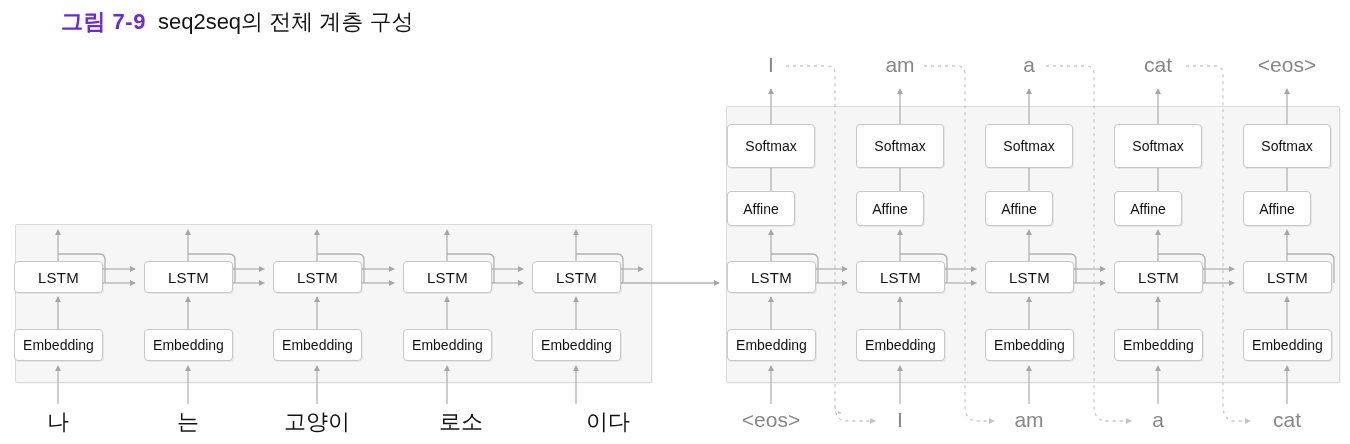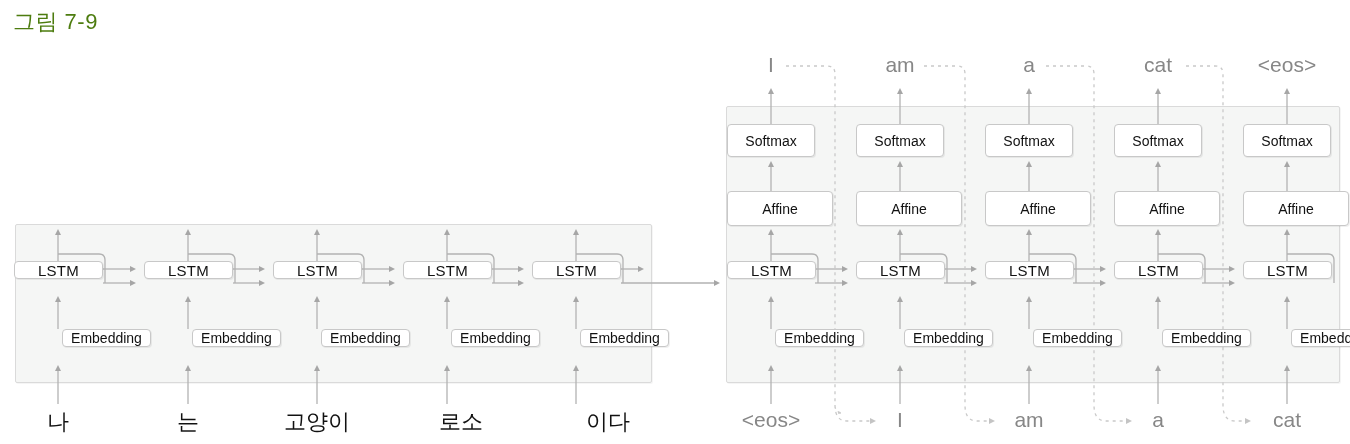--- a/index.html
+++ b/index.html
@@ -1,44 +1,45 @@
 <!DOCTYPE html>
 <html><head>
 <meta charset="utf-8">
 <style>
   html,body{margin:0;padding:0;background:#ffffff;}
   #figure{position:relative;width:1350px;height:444px;background:#ffffff;overflow:hidden;
           font-family:"Liberation Sans","DejaVu Sans",sans-serif;}
   #title{position:absolute;left:13px;top:7px;display:flex;gap:12px;align-items:baseline;}
-  #title .fig-label{font-size:22px;font-weight:normal;color:#4d7c0f;letter-spacing:0.5px;}
+  #title .fig-label{font-size:22px;font-weight:bold;color:#6d28d9;letter-spacing:0.5px;margin-left:48px;}
   #title .fig-text{font-size:22px;font-weight:500;color:#141414;}
   .panel{position:absolute;background:#f5f6f5;border:1px solid #dadada;border-radius:2px;
          box-shadow:1px 1px 0 rgba(0,0,0,0.04);}
   #encoder-panel{left:15px;top:224px;width:635px;height:157px;}
   #decoder-panel{left:726px;top:106px;width:612px;height:275px;}
   svg.wires{position:absolute;left:0;top:0;z-index:2;}
-  .box{position:absolute;width:89px;height:18px;background:#ffffff;border:1px solid #c8c8c8;
+  .box{position:absolute;width:89px;height:32px;background:#ffffff;border:1px solid #c8c8c8;
        border-radius:4px;box-sizing:border-box;z-index:3;display:flex;align-items:center;
        justify-content:center;font-size:14px;color:#111111;box-shadow:1px 1px 0 rgba(0,0,0,0.06);}
   .box.lstm{top:261px;font-size:15px;letter-spacing:0.3px;}
-  .box.emb{top:329px;margin-left:48px;}
-  .box.affine{top:191px;height:35px;width:106px;}
-  .box.softmax{top:124px;height:33px;width:88px;}
+  .box.emb{top:329px;}
+  .box.affine{top:191px;height:35px;width:68px;}
+  .box.softmax{top:124px;height:44px;width:88px;}
   .word{position:absolute;transform:translateX(-50%);z-index:3;white-space:nowrap;text-align:center;}
   .word.enc{top:407px;font-size:22px;font-weight:500;color:#111111;}
   .word.dec-in{top:408px;font-size:21px;color:#878787;}
   .word.dec-out{top:53px;font-size:21px;color:#878787;}
 </style>
 </head>
 <body>
 
 <div id="figure">
 
   <div id="title">
     <span class="fig-label">그림 7-9</span>
+    <span class="fig-text">seq2seq의 전체 계층 구성</span>
   </div>
 
   <div id="encoder-panel" class="panel"></div>
   <div id="decoder-panel" class="panel"></div>
 
   <svg class="wires" width="1350" height="444" viewBox="0 0 1350 444">
     <defs>
       <marker id="ah" markerWidth="8" markerHeight="8" refX="0" refY="3" orient="auto" markerUnits="userSpaceOnUse">
         <path d="M0,0 L6,3 L0,6 Z" fill="#a6a6a6"></path>
       </marker>

